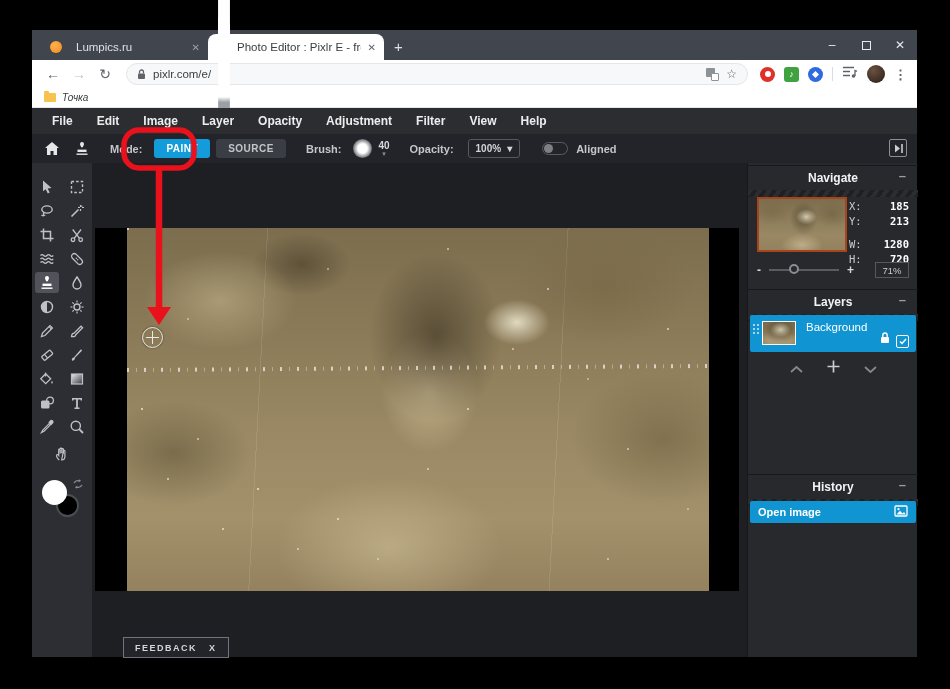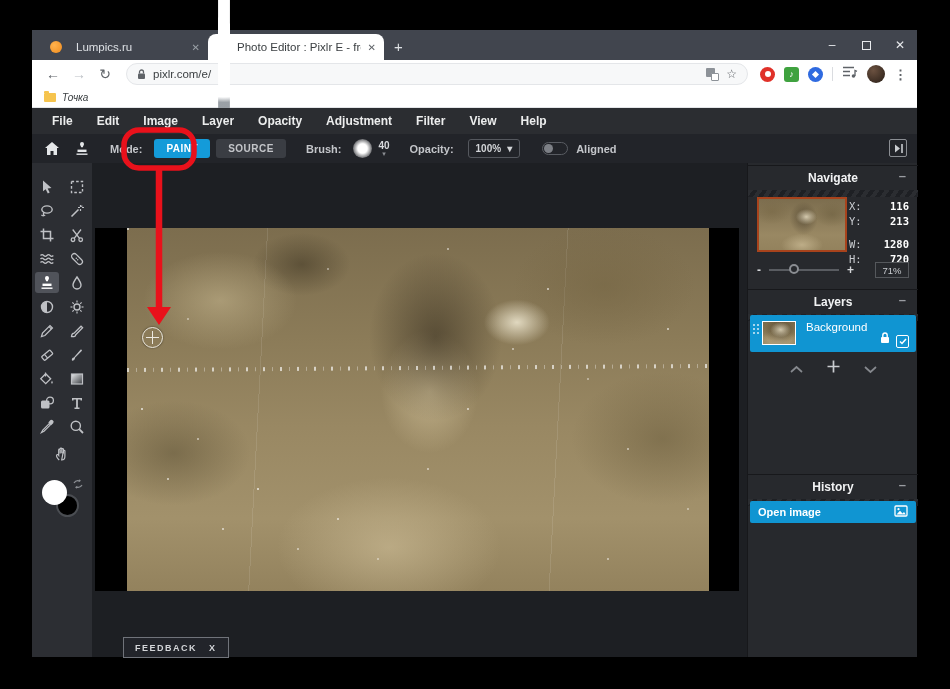--- a/index.html
+++ b/index.html
@@ -494,21 +494,21 @@
           <span class="ptitle">Navigate</span>
           <span class="pmin">–</span>
         </div>
         <div class="hatch" style="top:27px"></div>
         <div class="navthumb">
               <div class="miniphoto"></div>
             </div>
         <div class="navinfo">
           <div class="navrow">
                 <span class="nl">X:</span>
-                <span class="nv">116</span>
+                <span class="nv">185</span>
               </div>
           <div class="navrow">
                 <span class="nl">Y:</span>
                 <span class="nv">213</span>
               </div>
           <div class="navrow gap"></div>
           <div class="navrow">
                 <span class="nl">W:</span>
                 <span class="nv">1280</span>
               </div>

